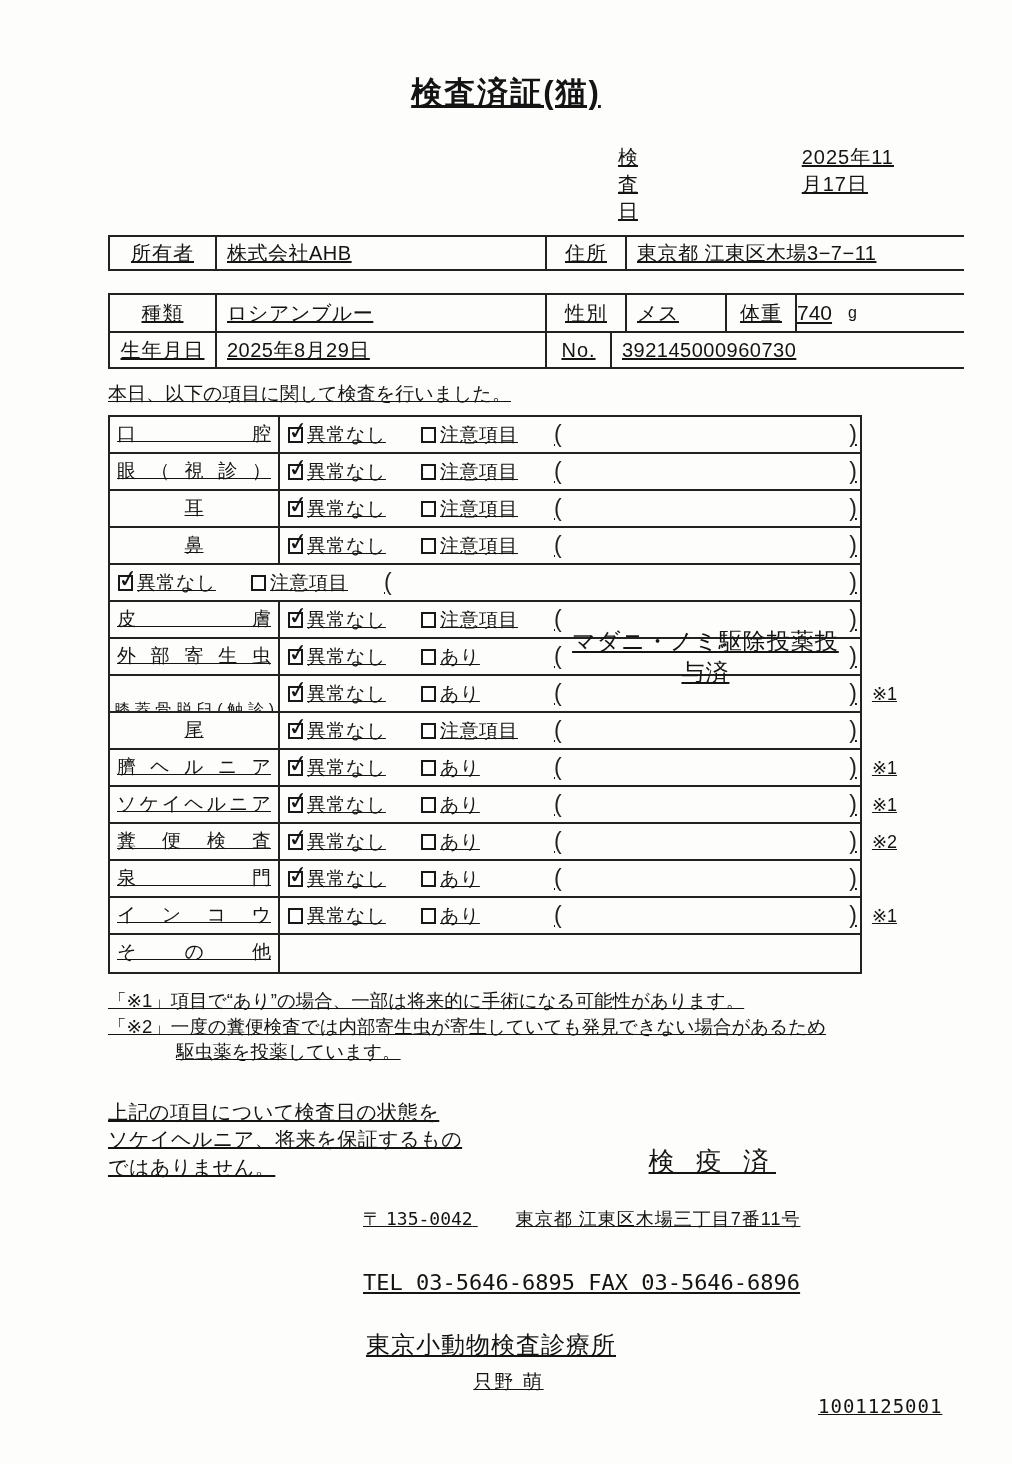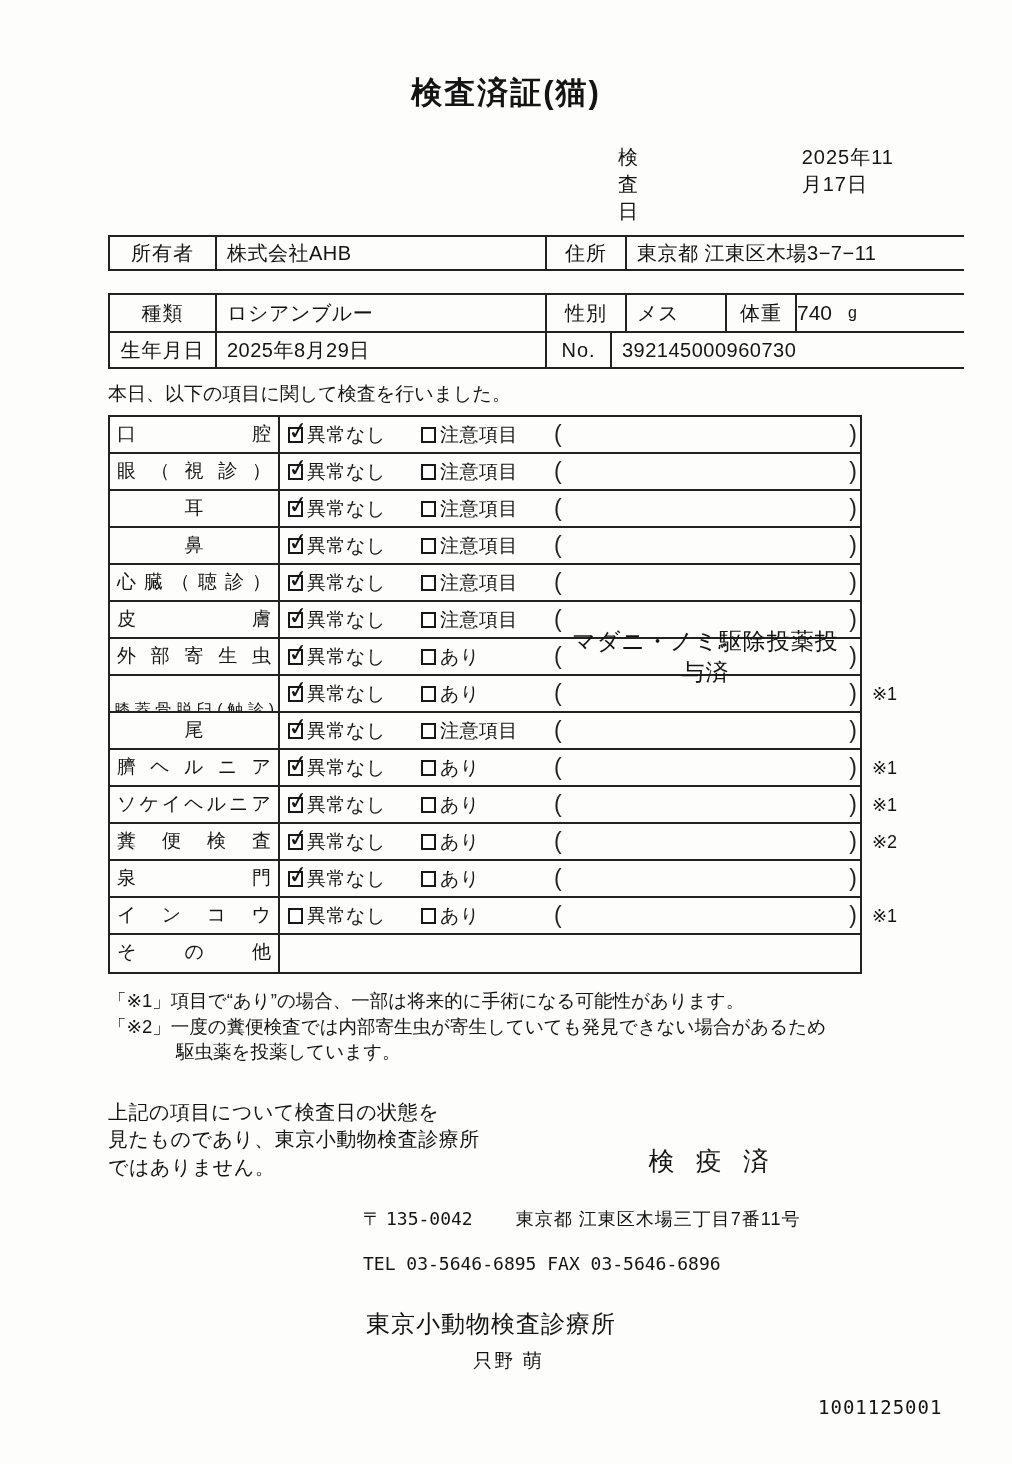--- a/index.html
+++ b/index.html
@@ -2,20 +2,21 @@
 <html><head>
 <meta charset="utf-8">
 <style>
   * { margin: 0; padding: 0; box-sizing: border-box; }
   html, body { background: #fdfdfc; }
   .page {
     width: 916px; height: 1464px; margin: 0 auto; background: #fdfdfc;
     font-family: "Liberation Sans", "DejaVu Sans", sans-serif;
     color: #141414; position: relative; overflow: hidden;
     padding: 0 60px;
+    text-decoration: underline;
   }
   .title { text-align: center; padding-top: 72px; font-size: 31px; font-weight: bold; letter-spacing: 2px; }
   .date-row { display: flex; margin-top: 30px; font-size: 20px; align-items: baseline; }
   .date-label { margin-left: 510px; }
   .date-value { margin-left: 145px; letter-spacing: 1px; }
 
   .info-row { display: flex; height: 36px; font-size: 20px; }
   .info-single { border: 2px solid #222; width: 875px; margin-top: 10px; }
   .info-group { border: 2px solid #222; width: 875px; margin-top: 22px; }
   .info-group .info-row + .info-row { border-top: 2px solid #222; }
@@ -61,25 +62,25 @@
   .footnotes { margin-top: 14px; font-size: 18.5px; line-height: 25.5px; }
   .fn-indent { padding-left: 68px; }
 
   .disclaimer-row { display: flex; align-items: flex-end; margin-top: 34px; }
   .disclaimer { font-size: 20px; line-height: 27.5px; letter-spacing: 0.5px; }
   .stamp { margin-left: auto; margin-right: 128px; margin-bottom: 2px; font-size: 26px; letter-spacing: 7px; }
 
   .postal-line { margin-top: 26px; margin-left: 255px; font-size: 18px; }
   .mono { font-family: "DejaVu Sans Mono", "Liberation Mono", monospace; }
   .postal-addr { margin-left: 38px; letter-spacing: 1px; }
-  .tel-line { margin-top: 22px; margin-left: 255px; font-size: 18px; }
+  .tel-line { margin-top: 39px; margin-left: 255px; font-size: 22px; }
   .clinic-block { margin-top: 34px; margin-left: 258px; width: 285px; }
   .clinic-name { font-size: 24px; letter-spacing: 1px; text-align: left; }
   .vet-name { margin-top: 8px; font-size: 19px; letter-spacing: 2px; text-align: center; }
-  .serial { margin-top: 22px; margin-left: 710px; font-size: 19px; letter-spacing: 1px; }
+  .serial { margin-left: 710px; font-size: 19px; letter-spacing: 1px; }
 </style>
 </head>
 <body>
 
 <div class="page">
 
   <div class="title">検査済証(猫)</div>
 
   <div class="date-row">
     <span class="date-label">検査日</span>
@@ -191,21 +192,20 @@
               <span class="cb-label">注意項目</span>
             </div>
             <div class="paren">
               <span class="paren-ch">(</span>
               <span class="paren-content"></span>
               <span class="paren-ch">)</span>
             </div>
           </div>
         </div>
         <div class="insp-row">
-          <div class="insp-name">心臓（聴診）</div>
           <div class="insp-body">
             <div class="cb-group">
               <span class="checkbox">
                 <span class="checkmark">✓</span>
               </span>
               <span class="cb-label">異常なし</span>
             </div>
             <div class="cb-group">
               <span class="checkbox"></span>
               <span class="cb-label">注意項目</span>
@@ -421,21 +421,21 @@
 
   <div class="footnotes">
     <div class="fn-line">「※1」項目で“あり”の場合、一部は将来的に手術になる可能性があります。</div>
     <div class="fn-line">「※2」一度の糞便検査では内部寄生虫が寄生していても発見できない場合があるため</div>
     <div class="fn-line fn-indent">駆虫薬を投薬しています。</div>
   </div>
 
   <div class="disclaimer-row">
     <div class="disclaimer">
       <div>上記の項目について検査日の状態を</div>
-      <div>見たものであり、東京小動物検査診療所</div>
+      <div>ソケイヘルニア、将来を保証するもの</div>
       <div>ではありません。</div>
     </div>
     <div class="stamp">検 疫 済</div>
   </div>
 
   <div class="postal-line">
     <span>〒</span>
     <span class="mono">135-0042</span>
     <span class="postal-addr">東京都 江東区木場三丁目7番11号</span>
   </div>

